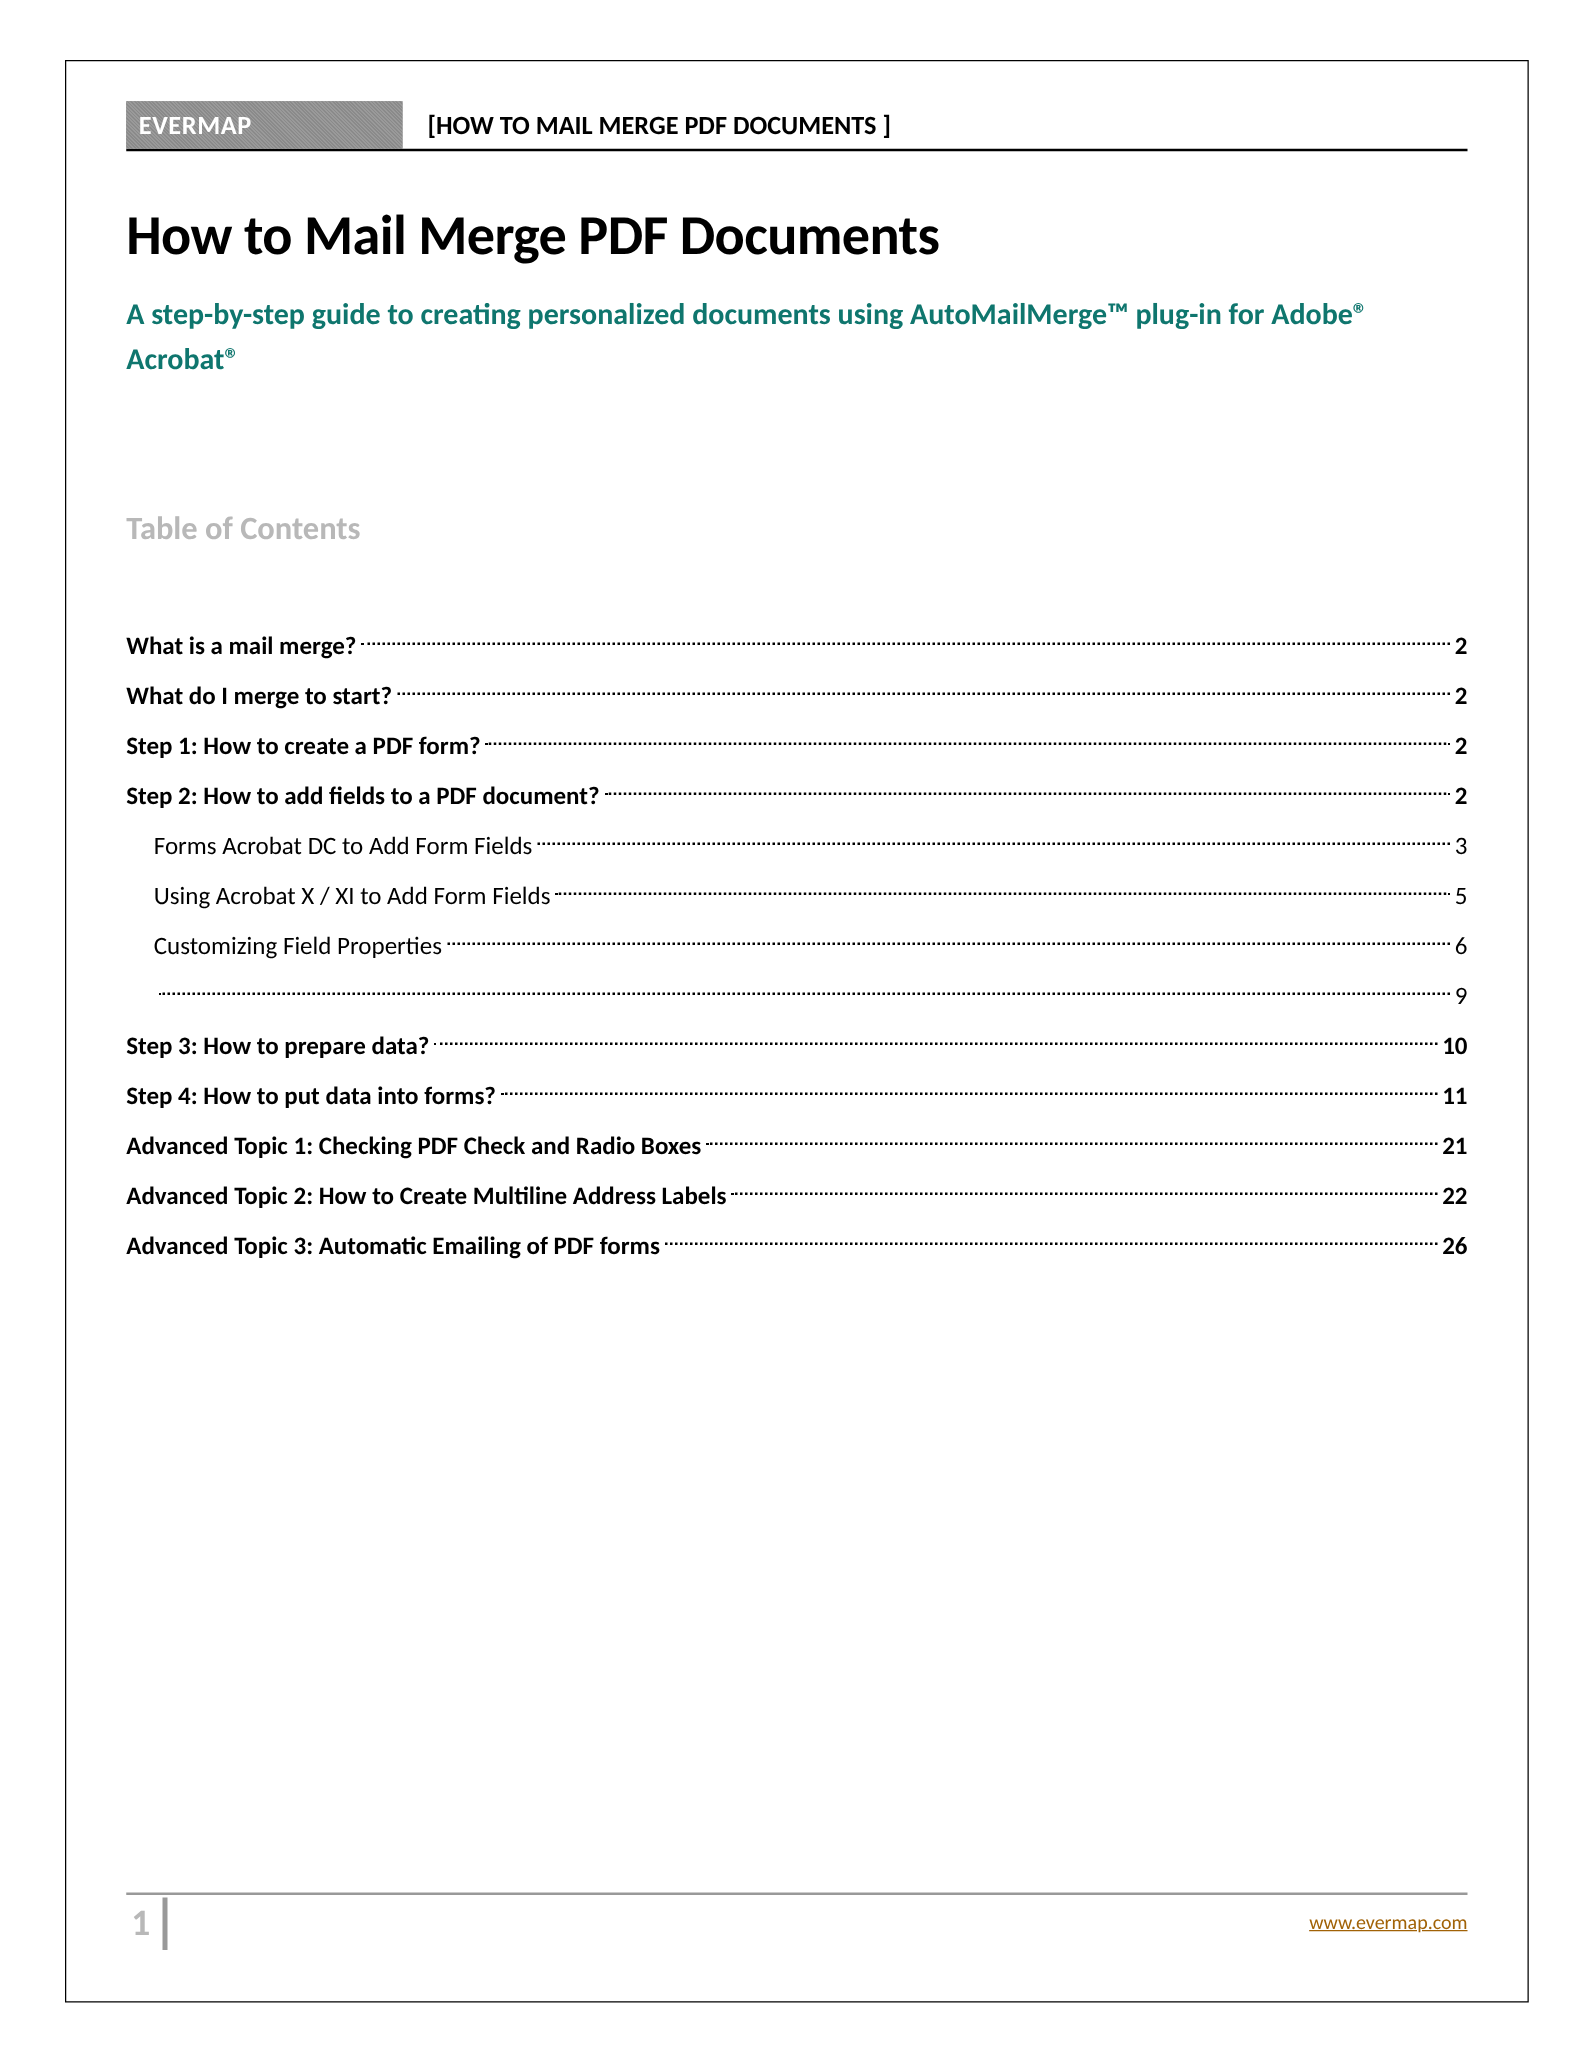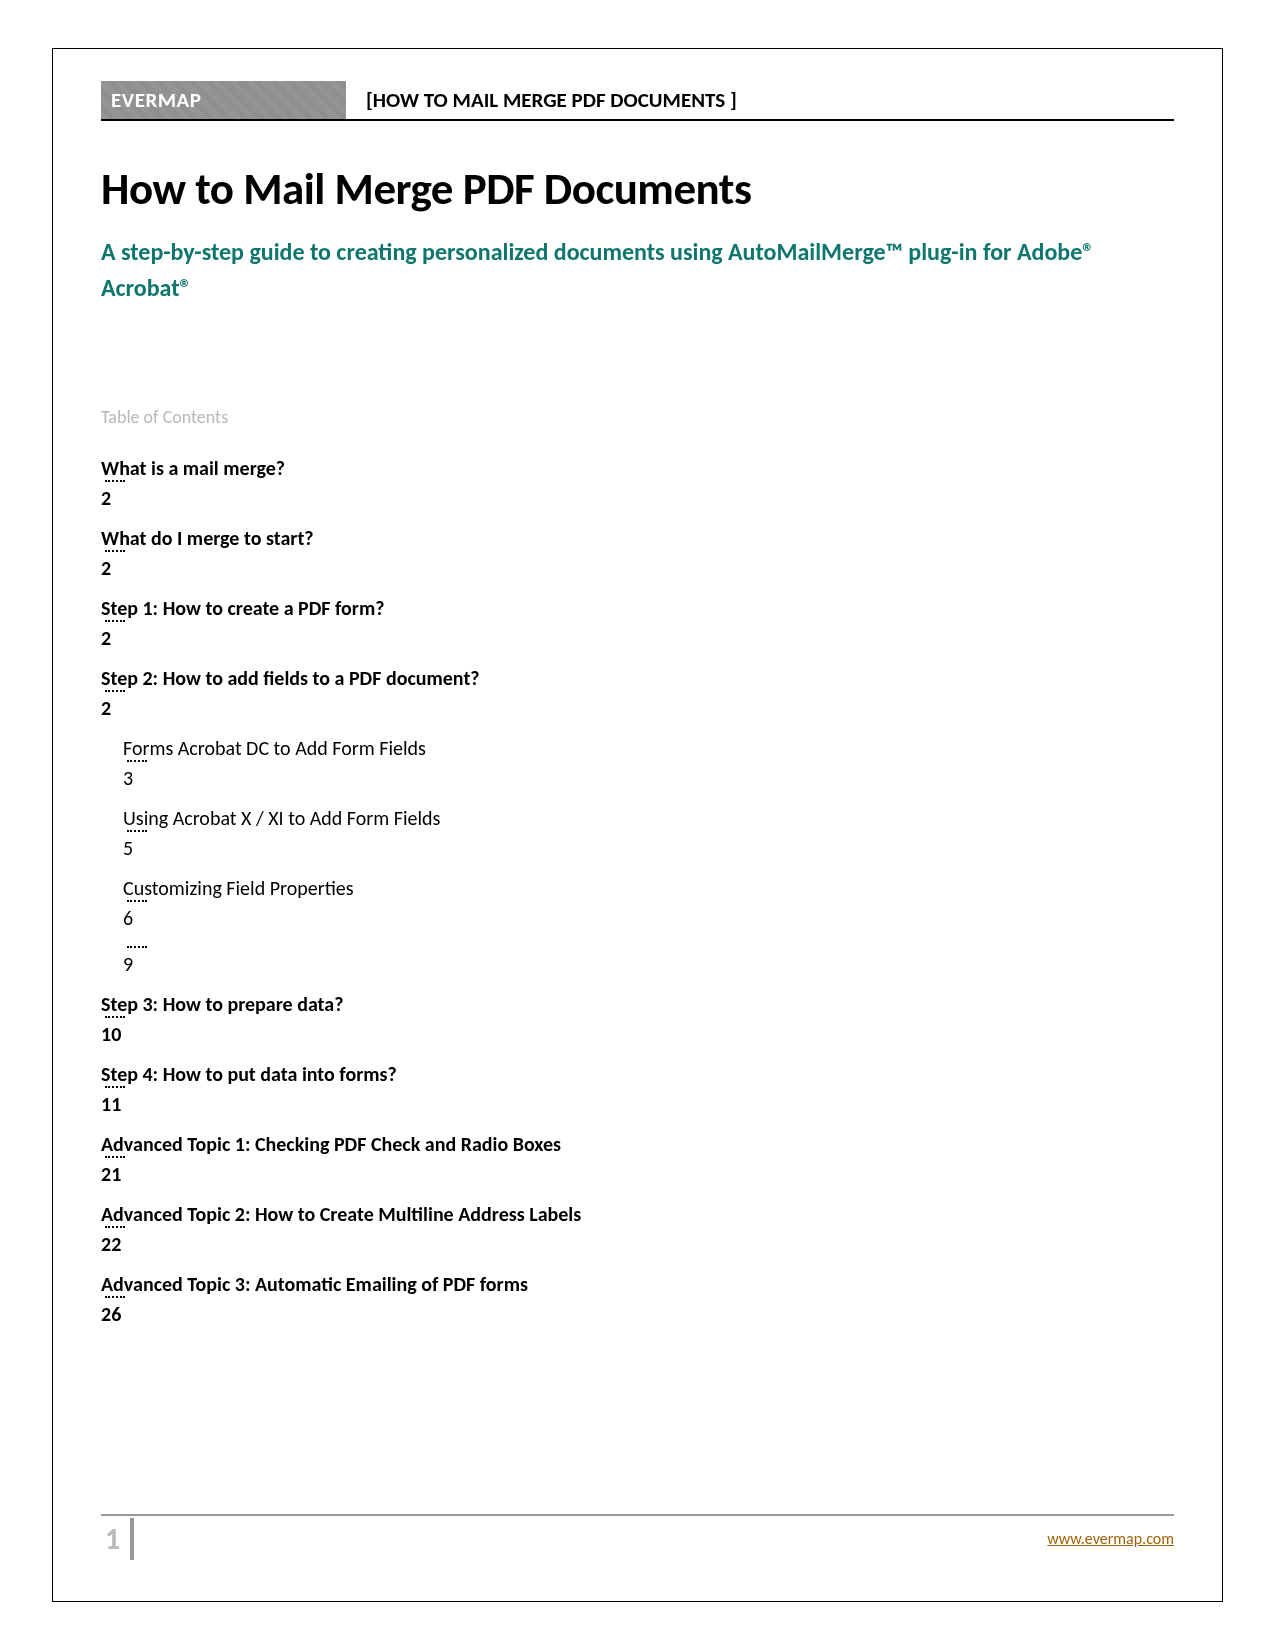--- a/index.html
+++ b/index.html
@@ -30,21 +30,21 @@
       margin-bottom: 40px;
     }
     .brand-box {
       background: #888;
       background-image: repeating-linear-gradient(45deg, #9a9a9a 0, #9a9a9a 1px, #8a8a8a 1px, #8a8a8a 2px);
       color: #fff;
       font-weight: bold;
       padding: 6px 18px 6px 10px;
       font-size: 21px;
       letter-spacing: 0.5px;
-      width: 245px;
+      width: 221px;
     }
     .header-title {
       padding: 6px 0 6px 20px;
       font-weight: bold;
       font-size: 21px;
       color: #000;
     }
     .main-title {
       font-size: 45px;
       font-weight: bold;
@@ -54,35 +54,34 @@
       letter-spacing: -0.5px;
     }
     .subtitle {
       font-size: 24px;
       font-weight: bold;
       color: #0f766e;
       line-height: 1.5;
       margin-bottom: 100px;
     }
     .toc-heading {
-      font-size: 18px;
-      font-weight: normal;
+      font-size: 26px;
+      font-weight: bold;
       color: #b8b8b8;
-      margin-bottom: 28px;
+      margin-bottom: 67px;
     }
     .toc-list {
       list-style: none;
     }
     .toc-item {
       display: flex;
-      align-items: flex-start;
+      align-items: center;
       margin-bottom: 16px;
       font-size: 20px;
       color: #000;
-      flex-direction: column;
     }
     .toc-item.level-1 .toc-label {
       font-weight: bold;
     }
     .toc-item.level-2 {
       padding-left: 22px;
       font-weight: normal;
     }
     .toc-label {
       white-space: nowrap;

